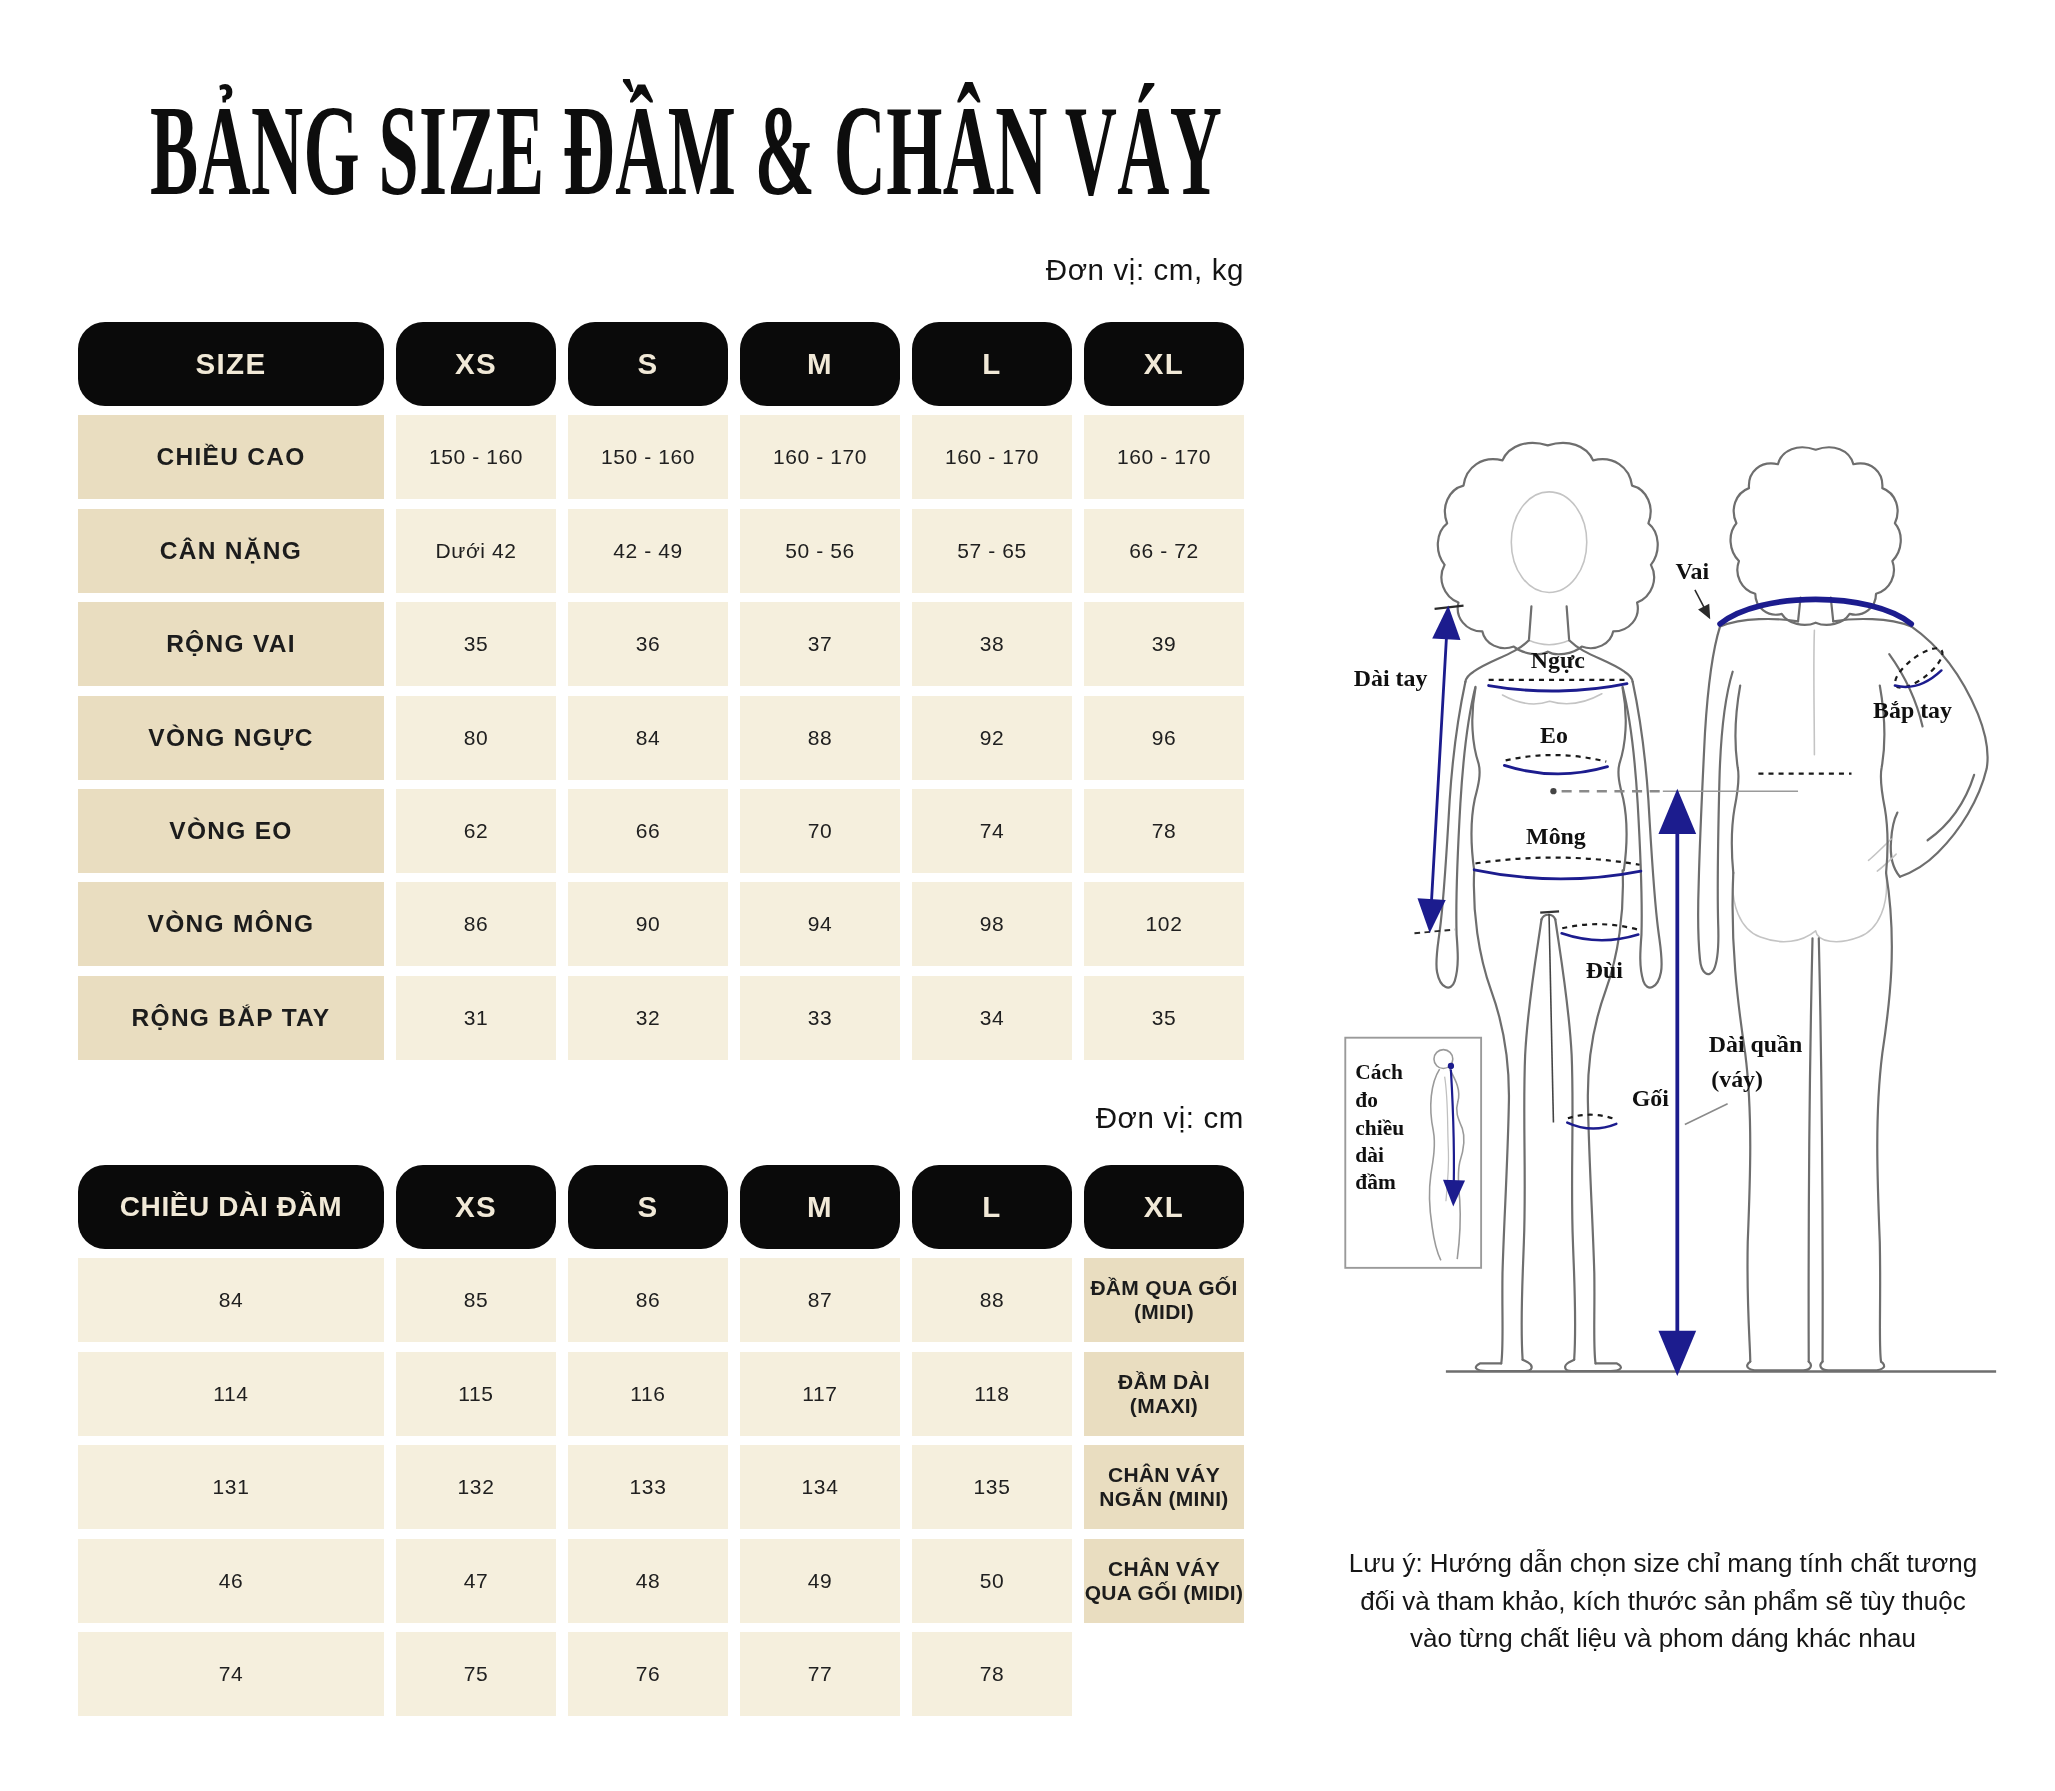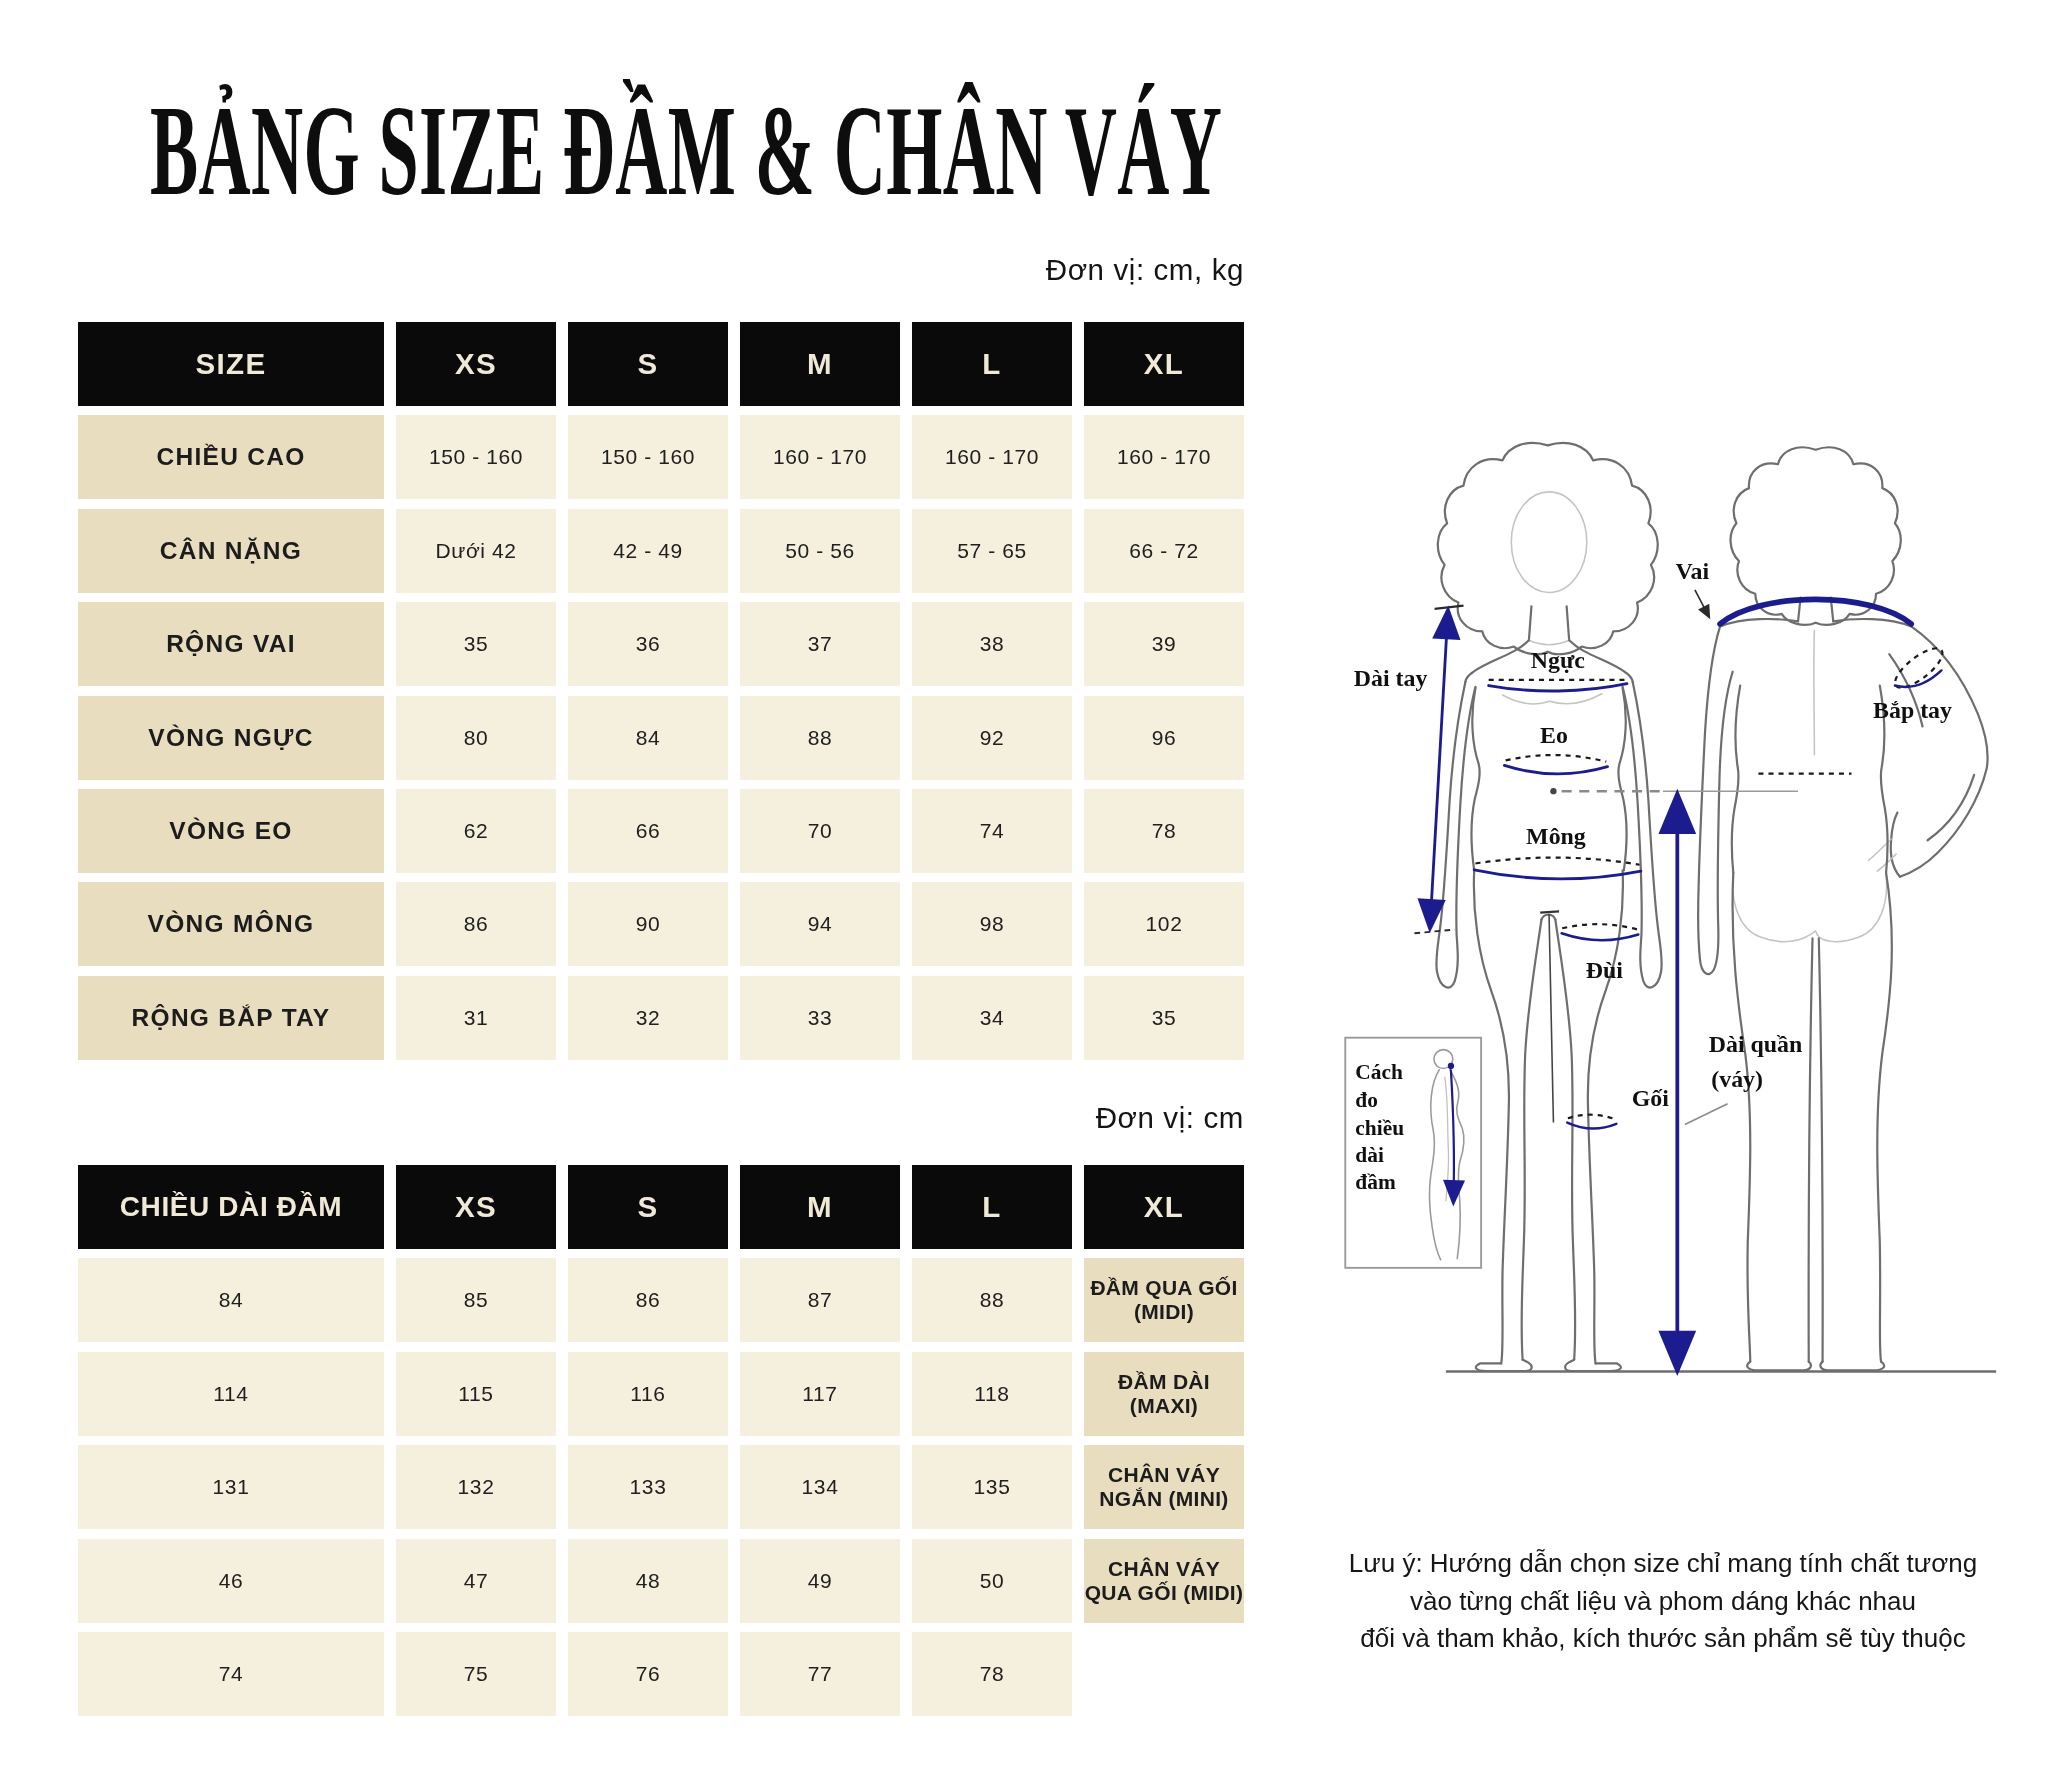--- a/index.html
+++ b/index.html
@@ -26,21 +26,21 @@
   .unit2{top:1101px;}
 
   .table{
     position:absolute;display:grid;
     grid-template-columns:306px repeat(5,160px);
     gap:9.4px 12px;grid-auto-rows:84px;
   }
   .size-table{left:78px;top:322px;}
   .length-table{left:78px;top:1165px;}
   .cell{display:flex;align-items:center;justify-content:center;text-align:center;}
-  .cell.th{background:var(--header-bg);color:var(--header-text);font-weight:bold;font-size:29.5px;letter-spacing:1.3px;}
+  .cell.th{background:var(--header-bg);color:var(--header-text);font-weight:bold;font-size:29.5px;letter-spacing:1.3px;border-radius:27px;}
   .length-table .cell.th.label-col{font-size:28px;letter-spacing:0.6px;}
   .cell.td.label{background:var(--label-bg);color:#1c1c1c;font-weight:bold;}
   .size-table .cell.td.label{font-size:24.5px;letter-spacing:1.3px;}
   .length-table .cell.td.label{font-size:21px;letter-spacing:0.3px;}
   .cell.td.value{background:var(--value-bg);color:#202020;font-weight:normal;font-size:21px;letter-spacing:0.6px;}
 
   .diagram{position:absolute;left:1320px;top:390px;}
   .dlabel{font-family:"Liberation Serif","DejaVu Serif",serif;font-weight:bold;font-size:38px;fill:#101010;}
   .dlabel.small{font-size:34px;}
   .outline{fill:none;stroke:var(--figure-gray);stroke-width:3.5;stroke-linecap:round;stroke-linejoin:round;}
@@ -275,18 +275,18 @@
         <path d="M198,1092 C204,1130 202,1170 204,1210 C205,1240 202,1268 200,1290" fill="none" stroke="#c0c0c0" stroke-width="2"></path>
         <circle cx="208" cy="1075" r="5" fill="#1c1c8e"></circle>
         <path class="navy" d="M208,1082 C212,1150 214,1220 212,1288" stroke-width="3.5" marker-end="url(#an)"></path>
       </g>
     </g>
   </svg>
 
 
   <div class="note">
     <div>Lưu ý: Hướng dẫn chọn size chỉ mang tính chất tương</div>
+    <div>đối và tham khảo, kích thước sản phẩm sẽ tùy thuộc</div>
     <div>vào từng chất liệu và phom dáng khác nhau</div>
-    <div>đối và tham khảo, kích thước sản phẩm sẽ tùy thuộc</div>
   </div>
 
 </div>
 
 
 </body></html>

